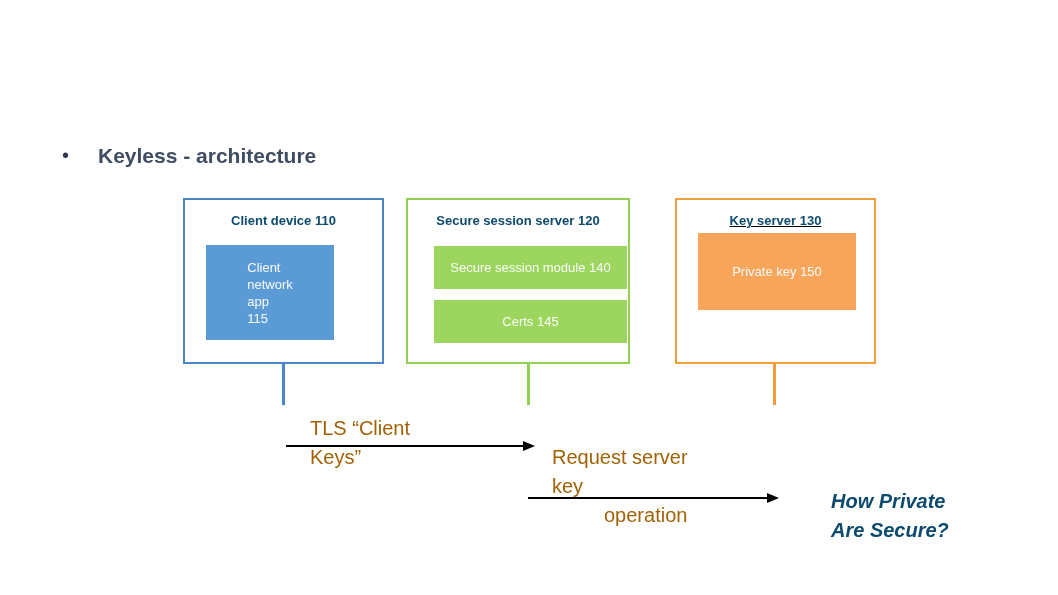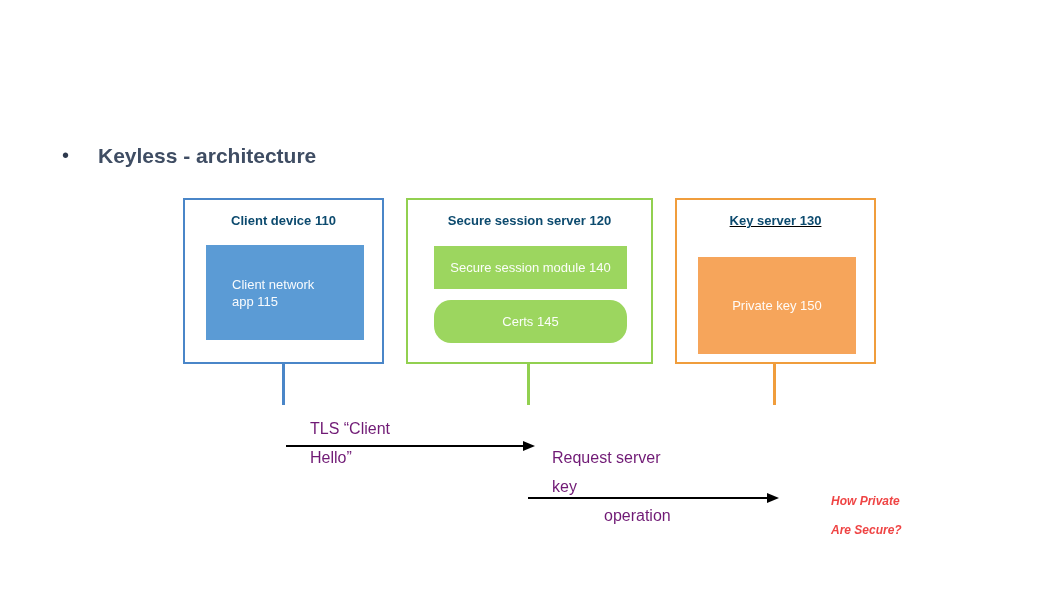--- a/index.html
+++ b/index.html
@@ -16,38 +16,38 @@
   .title {
     position:absolute; left:98px; top:144px; margin:0;
     font-size:21px; font-weight:bold;
   }
 
   .outer-box {
     position:absolute; border:2px solid; background:#ffffff;
     box-sizing:border-box;
   }
   .box1 { left:183px; top:198px; width:201px; height:166px; }
-  .box2 { left:406px; top:198px; width:247px; height:166px; }
+  .box2 { left:406px; top:198px; width:224px; height:166px; }
   .box3 { left:675px; top:198px; width:201px; height:166px; }
 
   .box-title {
     margin-top:13px; text-align:center;
     font-size:13px; font-weight:bold; color:#0c4a6e;
   }
 
   .inner-box {
     position:absolute; box-sizing:border-box;
     display:flex; align-items:center; justify-content:center;
     text-align:left; color:rgba(255,255,255,0.96);
     font-size:13px; line-height:17px;
   }
-  .inner-1  { left:21px; top:45px; width:158px; height:95px; padding:0 26px; }
+  .inner-1  { left:21px; top:45px; width:128px; height:95px; padding:0 43px; }
   .inner-2a { left:26px; top:46px; width:193px; height:43px; }
   .inner-2b { left:26px; top:100px; width:193px; height:43px; }
-  .inner-3  { left:21px; top:57px; width:158px; height:97px; }
+  .inner-3  { left:21px; top:33px; width:158px; height:77px; }
 
   .connector {
     position:absolute; width:3px; top:362px; height:43px;
   }
   .conn1 { left:282px; }
   .conn2 { left:527px; }
   .conn3 { left:773px; }
 
   .arrow-line {
     position:absolute; height:0; border-top:2px solid #000;
@@ -58,65 +58,65 @@
   .arrow-head {
     position:absolute; width:0; height:0;
     border-top:5px solid transparent;
     border-bottom:5px solid transparent;
     border-left:12px solid #000;
   }
   .arrow1-head { left:523px; top:441px; }
   .arrow2-head { left:767px; top:493px; }
 
   .arrow-label {
-    position:absolute; font-size:16px; color:#701a75; line-height:29px;
+    position:absolute; font-size:20px; color:#a16207; line-height:29px;
   }
   .label1 { left:310px; top:414px; }
   .label2 { left:552px; top:443px; }
   .label2 .line-indent { padding-left:52px; }
 
   .note {
     position:absolute; left:831px; top:487px;
-    font-size:12px; font-weight:bold; font-style:italic;
-    color:#ef4444; line-height:29px;
+    font-size:20px; font-weight:bold; font-style:italic;
+    color:#0c4a6e; line-height:29px;
   }
 </style>
 </head>
 <body>
 
 <div class="slide">
 
   <span class="bullet">•</span>
   <h1 class="title" style="color: rgb(63, 77, 99);">Keyless - architecture</h1>
 
   <div class="outer-box box1" style="border-color: rgb(74, 134, 200);">
     <div class="box-title">Client device 110</div>
     <div class="inner-box inner-1" style="background-color: rgb(91, 155, 213);">Client network app 115</div>
   </div>
 
   <div class="outer-box box2" style="border-color: rgb(146, 208, 80);">
     <div class="box-title">Secure session server 120</div>
     <div class="inner-box inner-2a" style="background-color: rgb(156, 214, 95);">Secure session module 140</div>
-    <div class="inner-box inner-2b" style="background-color: rgb(156, 214, 95); border-radius: 17px;">Certs 145</div>
+    <div class="inner-box inner-2b" style="background-color: rgb(156, 214, 95);">Certs 145</div>
   </div>
 
   <div class="outer-box box3" style="border-color: rgb(240, 157, 60); text-decoration: underline;">
     <div class="box-title">Key server 130</div>
     <div class="inner-box inner-3" style="background-color: rgb(246, 165, 91);">Private key 150</div>
   </div>
 
   <div class="connector conn1" style="background-color: rgb(74, 134, 200);"></div>
   <div class="connector conn2" style="background-color: rgb(146, 208, 80);"></div>
   <div class="connector conn3" style="background-color: rgb(240, 157, 60);"></div>
 
   <div class="arrow-line arrow1-line"></div>
   <div class="arrow-head arrow1-head"></div>
   <div class="arrow-label label1">
     <div>TLS “Client</div>
-    <div>Hello”</div>
+    <div>Keys”</div>
   </div>
 
   <div class="arrow-line arrow2-line"></div>
   <div class="arrow-head arrow2-head"></div>
   <div class="arrow-label label2">
     <div>Request server</div>
     <div>key</div>
     <div class="line-indent">operation</div>
   </div>
 

